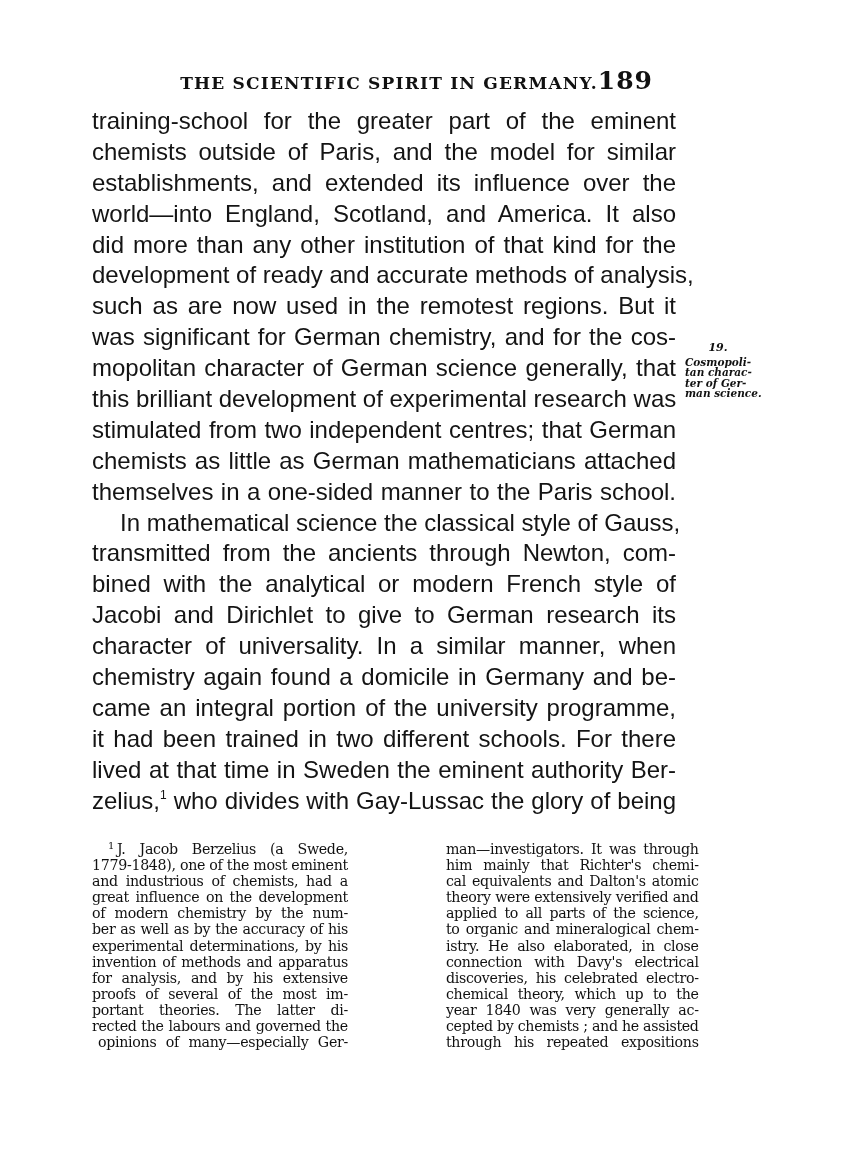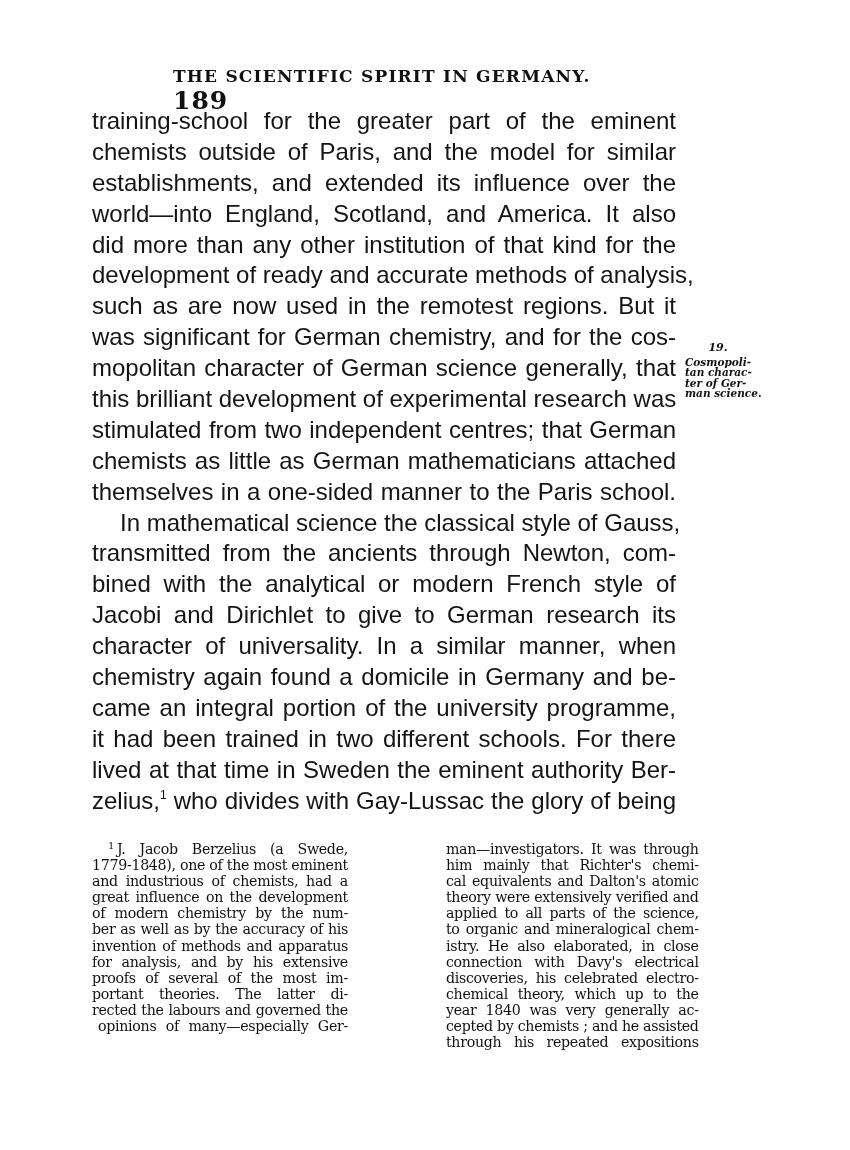--- a/index.html
+++ b/index.html
@@ -15,26 +15,25 @@
       color: #141414;
       font-family: "DejaVu Serif", "Liberation Serif", serif;
     }
     .running-head {
       position: absolute;
       top: 66px;
       left: 173px;
       width: 480px;
       height: 30px;
       display: flex;
-      justify-content: flex-start;
+      justify-content: flex-end;
       align-items: baseline;
       font-family: "DejaVu Serif", serif;
       font-weight: bold;
       color: #111;
-      flex-direction: column;
     }
     .running-title {
       font-size: 17px;
       letter-spacing: 1.2px;
     }
     .page-number {
       font-size: 25px;
       letter-spacing: 1px;
     }
     .body-text {
@@ -171,20 +170,21 @@
 </div>
 
 <div class="footnotes">
   <div class="fn-col fn-col-left">
     <span class="fl"><sup class="fn-mark">1</sup><span>J. Jacob Berzelius (a Swede,</span></span>
     <span class="fl">1779-1848), one of the most eminent</span>
     <span class="fl">and industrious of chemists, had a</span>
     <span class="fl">great influence on the development</span>
     <span class="fl">of modern chemistry by the num-</span>
     <span class="fl">ber as well as by the accuracy of his</span>
+    <span class="fl">experimental determinations, by his</span>
     <span class="fl">invention of methods and apparatus</span>
     <span class="fl">for analysis, and by his extensive</span>
     <span class="fl">proofs of several of the most im-</span>
     <span class="fl">portant theories.  The latter di-</span>
     <span class="fl">rected the labours and governed the</span>
     <span class="fl last">opinions of many—especially Ger-</span>
   </div>
   <div class="fn-divider"></div>
   <div class="fn-col fn-col-right">
     <span class="fl">man—investigators.  It was through</span>

